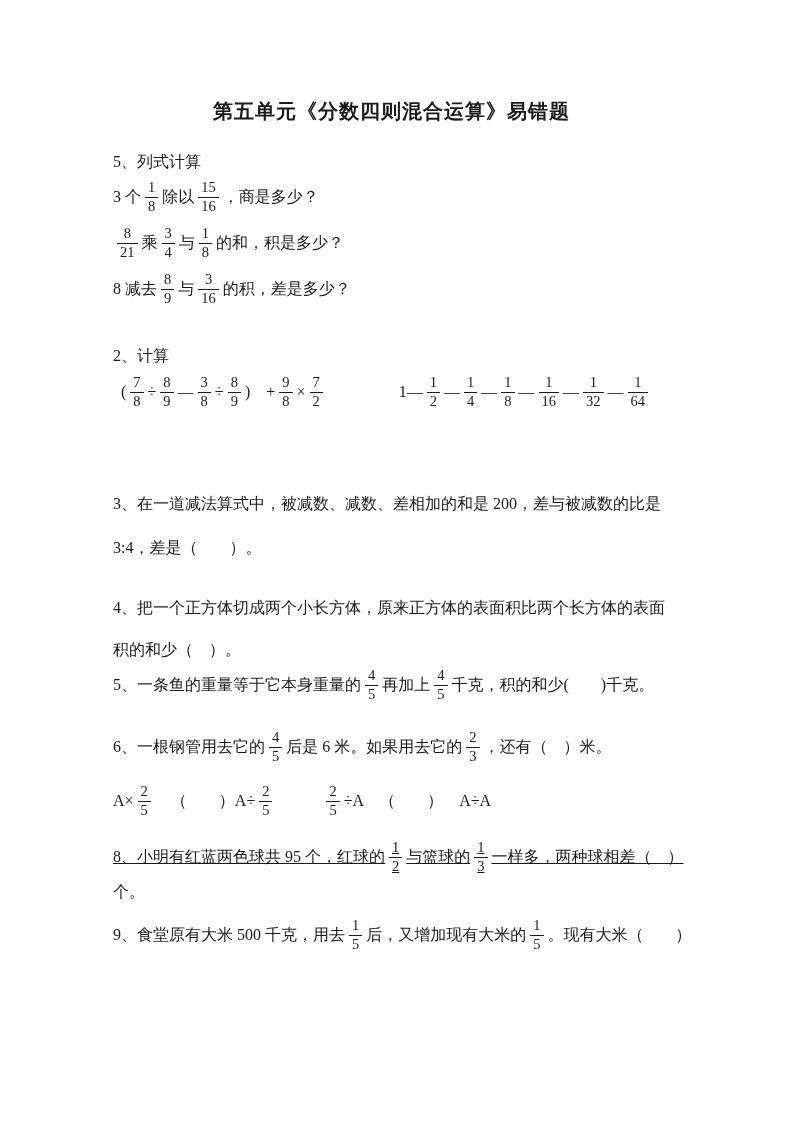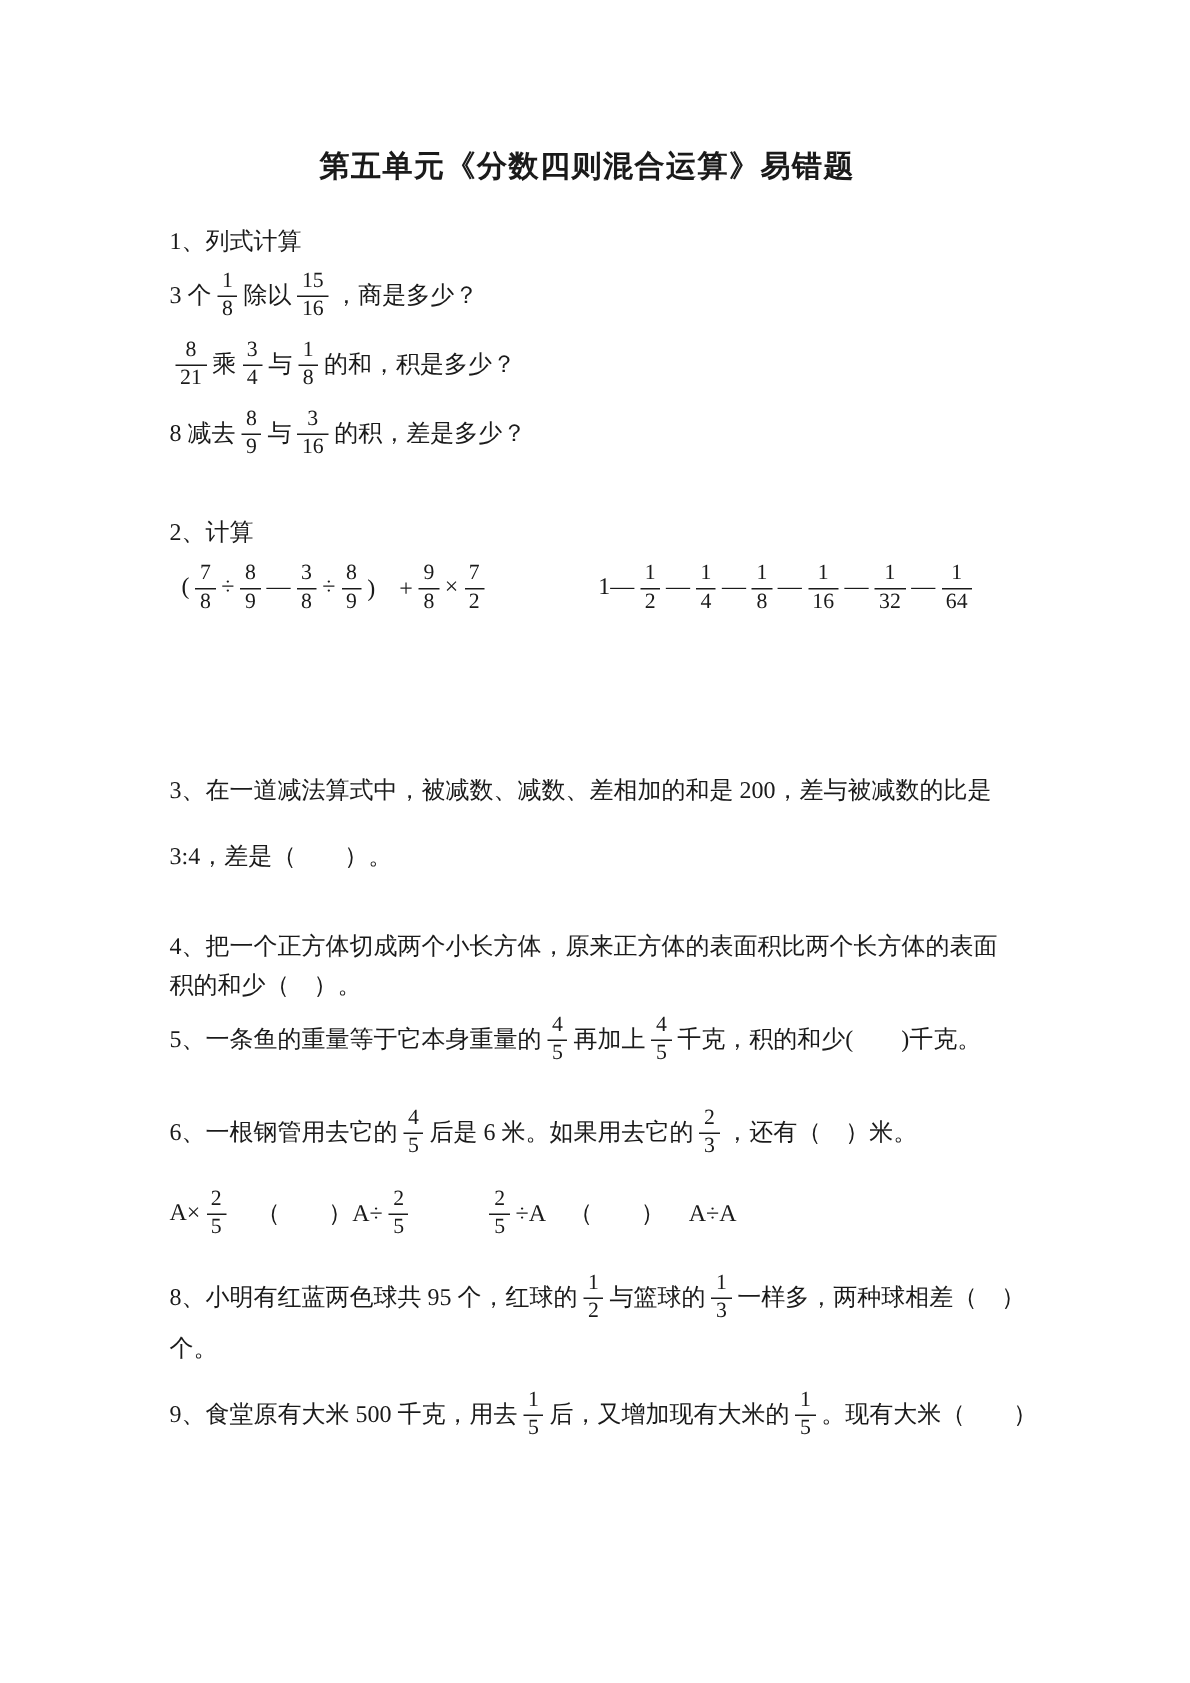--- a/index.html
+++ b/index.html
@@ -14,41 +14,41 @@
   .t{white-space:pre;}
   .frac{display:inline-flex;flex-direction:column;align-items:center;vertical-align:middle;
         margin:0 4px;font-size:14.5px;line-height:1.18;}
   .frac .fn{padding:0 3px;}
   .frac .fd{border-top:1px solid #1a1a1a;padding:0 3px;}
   .h1{margin-top:24px;}
   .h2{margin-top:32px;}
   .expr-row{height:48px;display:flex;align-items:center;padding-left:8px;}
   .expr{display:flex;align-items:center;white-space:pre;}
   .expr2{margin-left:72px;}
-  .s3l1{margin-top:100px;}
+  .s3l1{margin-top:76px;}
   .s3l2{margin-top:20px;}
   .s4l1{margin-top:36px;}
-  .s4l2{margin-top:2px;}
+  .s4l2{margin-top:18px;}
   .s5{}
   .s6{margin-top:16px;text-align:center;}
   .s7l1{margin-top:22px;}
   .s7e{margin-top:8px;height:46px;}
-  .s8l1{margin-top:10px;}
+  .s8l1{margin-top:10px;text-decoration:underline;}
   .s9{margin-top:8px;}
   .ml-sm{margin-left:16px;}
   .ml-lg{margin-left:50px;}
 </style>
 </head>
 <body>
 
 <div class="page">
 
   <div class="title">第五单元《分数四则混合运算》易错题</div>
 
-  <div class="tline h1">1、列式计算</div>
+  <div class="tline h1">5、列式计算</div>
 
   <div class="fline">
     <span class="t">3 个</span>
     <span class="frac"><span class="fn">1</span><span class="fd">8</span></span>
     <span class="t">除以</span>
     <span class="frac"><span class="fn">15</span><span class="fd">16</span></span>
     <span class="t">，商是多少？</span>
   </div>
 
   <div class="fline">

